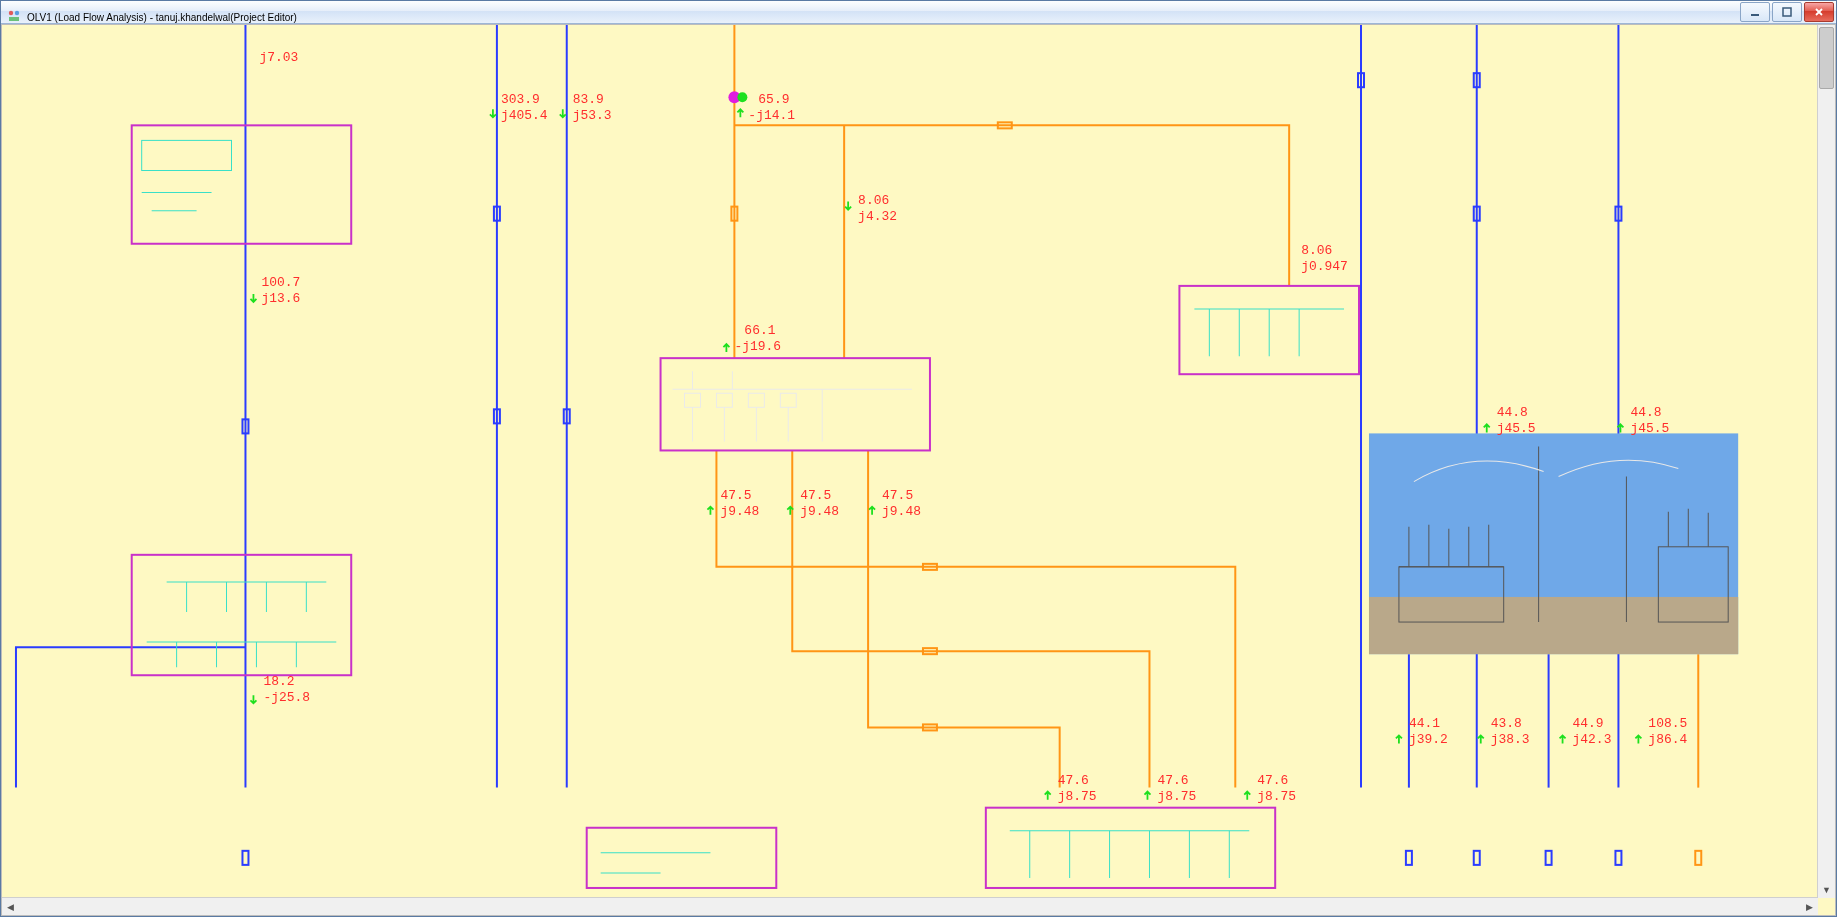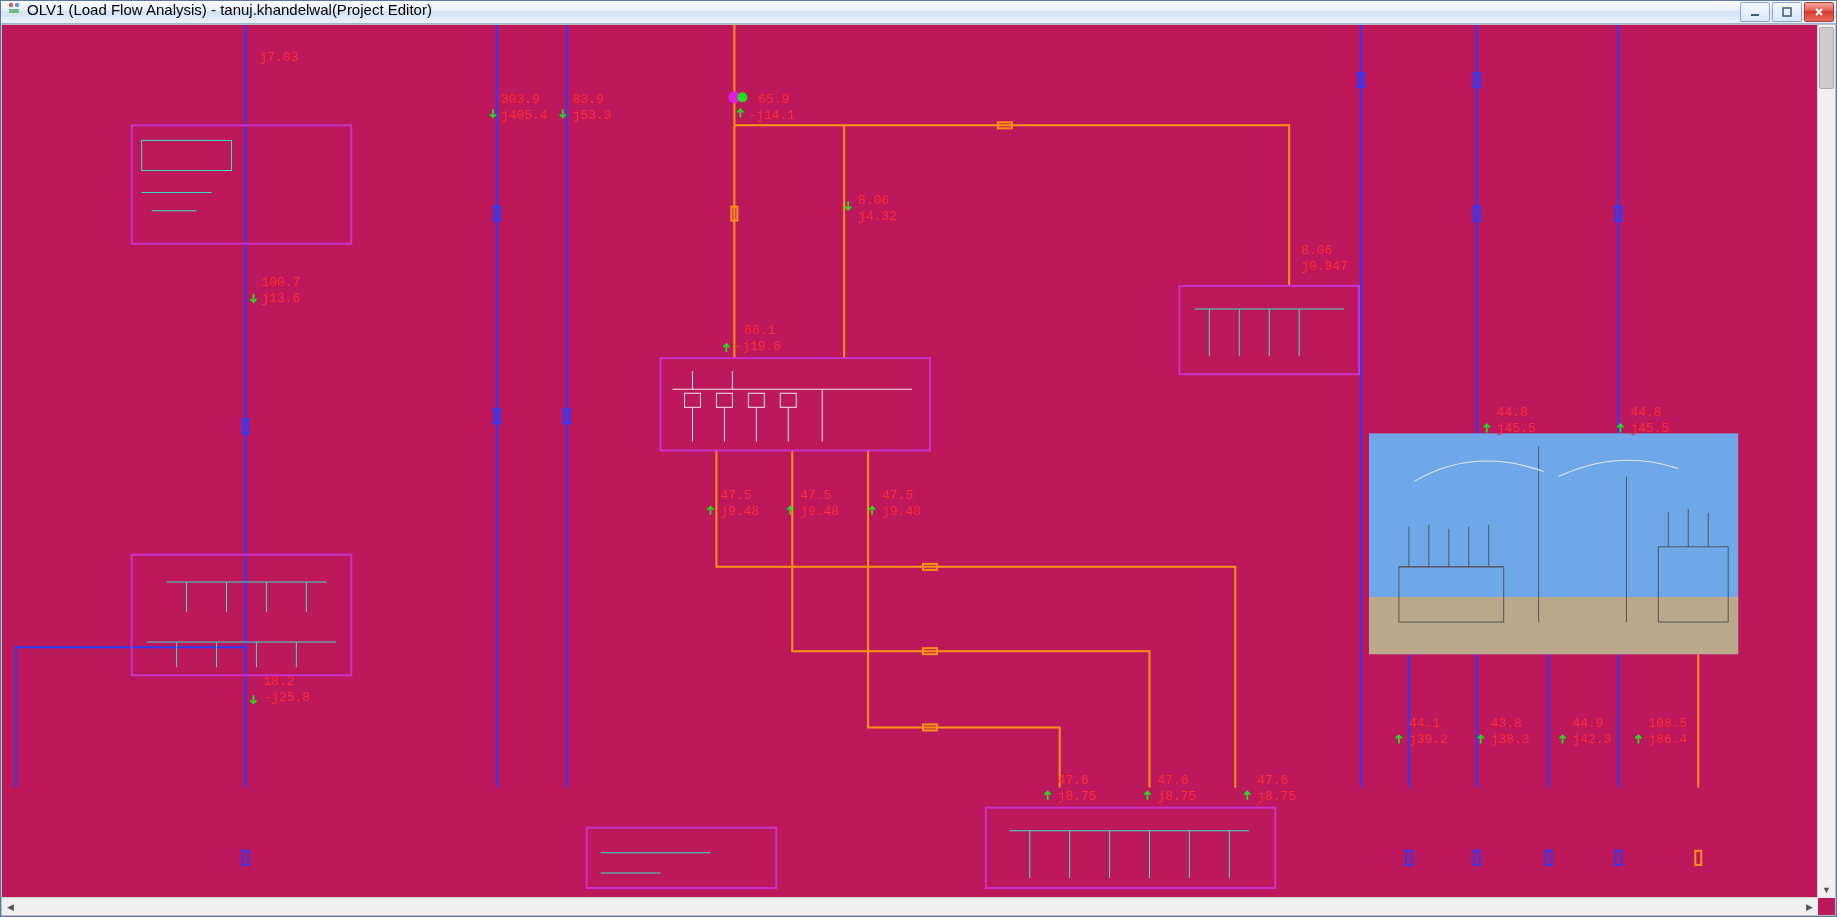--- a/index.html
+++ b/index.html
@@ -1,22 +1,22 @@
 <!DOCTYPE html>
 <html><head>
 <meta charset="utf-8">
 <style>
   html,body{margin:0;padding:0;width:100%;height:100%;font-family:"Segoe UI",Tahoma,sans-serif;overflow:hidden;background:#d7e4f2}
   .window{position:absolute;inset:0;border:1px solid #5a7aa3;background:#fff;display:flex;flex-direction:column}
-  .titlebar{height:22px;background:linear-gradient(#fdfefe,#e6eef9 45%,#d3e2f6 46%,#e9f1fb);border-bottom:1px solid #9db6d6;display:flex;align-items:flex-start;font-size:15px;color:#000;padding-left:6px;position:relative}
+  .titlebar{height:22px;background:linear-gradient(#fdfefe,#e6eef9 45%,#d3e2f6 46%,#e9f1fb);border-bottom:1px solid #9db6d6;display:flex;align-items:flex-end;font-size:10px;color:#000;padding-left:6px;position:relative}
   .titlebar .app-icon{width:14px;height:14px;margin-right:6px;display:inline-flex;align-items:center;justify-content:center}
   .win-btns{position:absolute;right:2px;top:1px;display:flex}
   .win-btn{width:28px;height:18px;margin-left:2px;border:1px solid #8aa5c7;border-radius:2px;background:linear-gradient(#f5f9fe,#d9e7f8);display:flex;align-items:center;justify-content:center;font-size:10px;cursor:pointer}
   .win-btn.close{background:linear-gradient(#f7a6a6,#e25b4e 45%,#d53c2d 46%,#e76b5c);border-color:#a83b2f;color:#fff}
-  .viewport{flex:1;position:relative;background:#be185d;overflow:hidden;border:1px solid #bcbcbc}
+  .viewport{flex:1;position:relative;background:#fef9c3;overflow:hidden;border:1px solid #bcbcbc}
   .vscroll{position:absolute;top:0;right:0;bottom:17px;width:17px;background:#f0f0f0;border-left:1px solid #cfcfcf}
   .vscroll .thumb{position:absolute;left:1px;right:1px;top:2px;height:60px;background:#cdcdcd;border:1px solid #a9a9a9;border-radius:2px}
   .vscroll .arrow{position:absolute;left:0;right:0;height:17px;display:flex;align-items:center;justify-content:center;font-size:9px;color:#555}
   .vscroll .arrow.up{top:0}.vscroll .arrow.down{bottom:0}
   .hscroll{position:absolute;left:0;right:17px;bottom:0;height:17px;background:#f0f0f0;border-top:1px solid #cfcfcf}
   .hscroll .arrow{position:absolute;top:0;bottom:0;width:17px;display:flex;align-items:center;justify-content:center;font-size:9px;color:#555}
   .hscroll .arrow.left{left:0}.hscroll .arrow.right{right:0}
   .canvas{position:absolute;inset:0 17px 17px 0}
   svg.diagram{width:100%;height:100%;display:block}
   .lbl{font:13px "Courier New",monospace;fill:#ff2d2d;white-space:pre}

